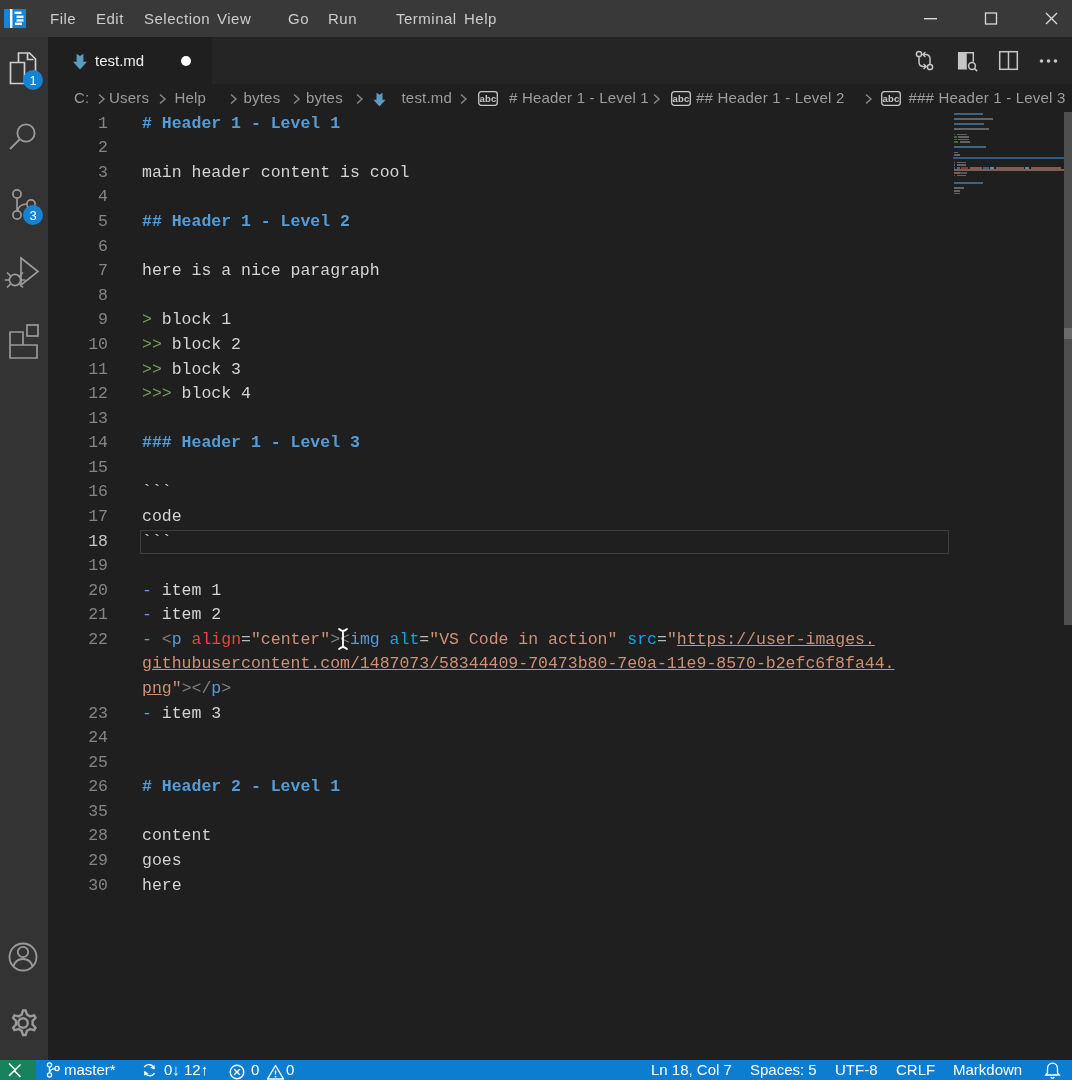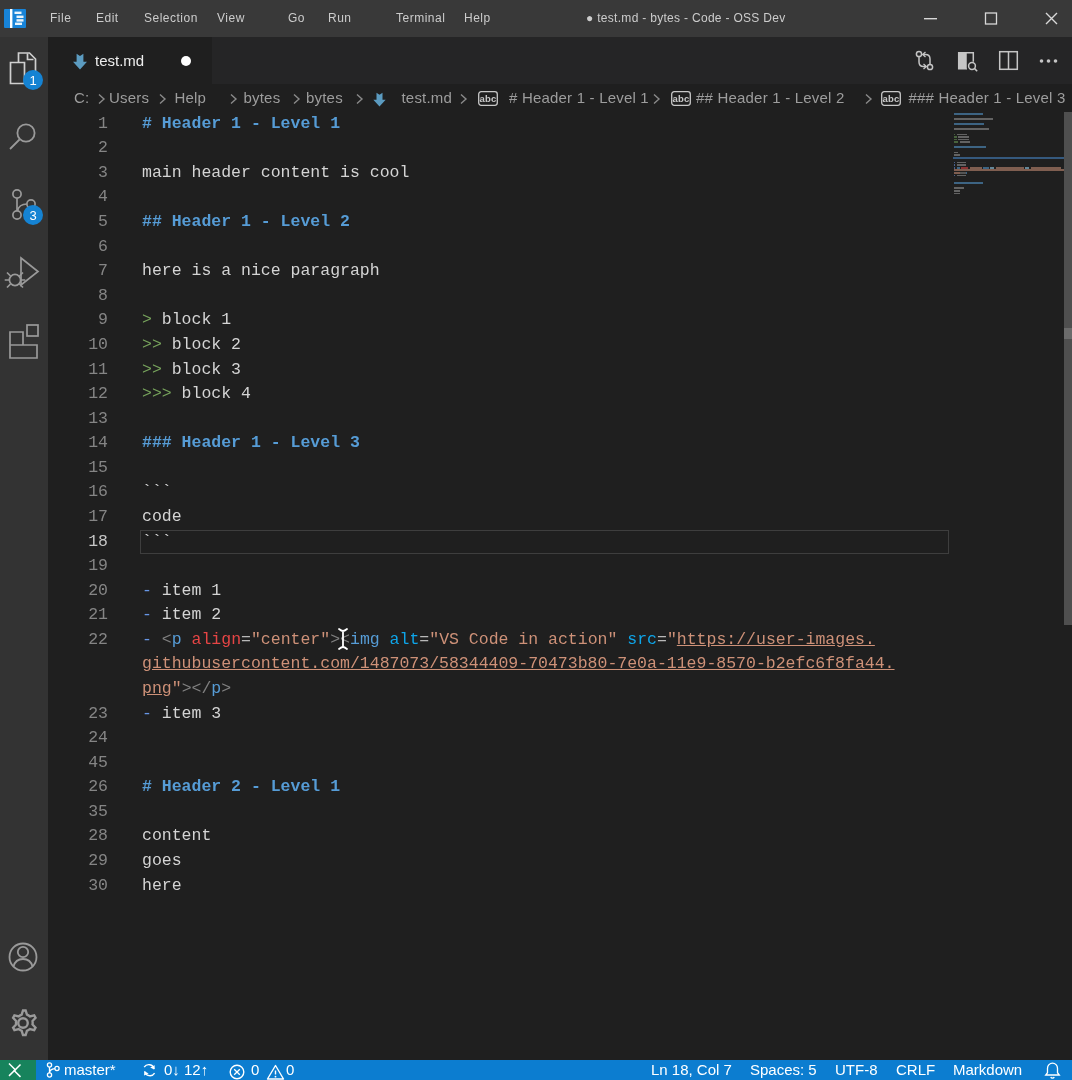--- a/index.html
+++ b/index.html
@@ -1,18 +1,18 @@
 <!DOCTYPE html>
 <html><head><meta charset="utf-8">
 <style>
 *{margin:0;padding:0;box-sizing:border-box}
 html,body{width:1072px;height:1080px;background:#1f1f1f;overflow:hidden;position:relative;font-family:"Liberation Sans",sans-serif}
 .abs{position:absolute}
 .titlebar{position:absolute;left:0;top:0;width:1072px;height:37px;background:#393939}
-.menu{position:absolute;top:0;height:37px;line-height:37px;font-size:12px;color:#cccccc;letter-spacing:0.5px}
+.menu{position:absolute;top:0;height:37px;line-height:37px;font-size:15px;color:#cccccc;letter-spacing:0.5px}
 .acts{position:absolute;left:0;top:37px;width:48px;height:1023px;background:#333333}
 .tabstrip{position:absolute;left:48px;top:37px;width:1024px;height:47px;background:#252526}
 .tab{position:absolute;left:0;top:0;width:164px;height:47px;background:#1f1f1f}
 .crumbs{position:absolute;left:48px;top:84px;width:1024px;height:28px;background:#1f1f1f;color:#9d9d9d;font-size:15px;letter-spacing:0.2px}
 .crumbs span{position:absolute;top:0;height:28px;line-height:28px;white-space:pre}
 .r{position:absolute;left:142px;height:25px;line-height:24.6px;white-space:pre;font-family:"Liberation Mono",monospace;font-size:16.5px;color:#d4d4d4}
 .n{position:absolute;left:48px;width:60px;height:25px;line-height:24.6px;text-align:right;font-family:"Liberation Mono",monospace;font-size:16.5px;color:#858585}
 .h{color:#569cd6;font-weight:bold}
 .q{color:#77a35c}
 .li{color:#6796e6}
@@ -34,21 +34,20 @@
     <rect x="11" y="13.6" width="7" height="2.4" fill="#eaf4fb"></rect>
   </svg>
   <span class="menu" style="left:50px">File</span>
   <span class="menu" style="left:96px">Edit</span>
   <span class="menu" style="left:144px">Selection</span>
   <span class="menu" style="left:217px">View</span>
   <span class="menu" style="left:288px">Go</span>
   <span class="menu" style="left:328px">Run</span>
   <span class="menu" style="left:396px">Terminal</span>
   <span class="menu" style="left:464px">Help</span>
-  <span class="menu" style="left:586px;letter-spacing:0.3px">● test.md - bytes - Code - OSS Dev</span>
   <svg class="abs" style="left:918px;top:0" width="154" height="37">
     <rect x="6" y="18" width="13" height="1.4" fill="#d8d8d8"></rect>
     <rect x="67.5" y="13" width="11" height="11" fill="none" stroke="#d8d8d8" stroke-width="1.3"></rect>
     <path d="M128 13 L139 24 M139 13 L128 24" stroke="#d8d8d8" stroke-width="1.4"></path>
   </svg>
 </div>
 
 <div class="acts">
 
   <svg class="abs" style="left:0px;top:0px" width="48" height="1023">
@@ -208,21 +207,21 @@
 <div class="n" style="top:455.8px">15</div>
 <div class="n" style="top:480.4px">16</div>
 <div class="n" style="top:504.9px">17</div>
 <div class="n" style="top:529.5px;color:#c6c6c6">18</div>
 <div class="n" style="top:554.1px">19</div>
 <div class="n" style="top:578.7px">20</div>
 <div class="n" style="top:603.2px">21</div>
 <div class="n" style="top:627.8px">22</div>
 <div class="n" style="top:701.5px">23</div>
 <div class="n" style="top:726.1px">24</div>
-<div class="n" style="top:750.7px">45</div>
+<div class="n" style="top:750.7px">25</div>
 <div class="n" style="top:775.3px">26</div>
 <div class="n" style="top:799.9px">35</div>
 <div class="n" style="top:824.4px">28</div>
 <div class="n" style="top:849px">29</div>
 <div class="n" style="top:873.6px">30</div>
 <div class="r h" style="top:111.7px"># Header 1 - Level 1</div>
 <div class="r" style="top:160.9px">main header content is cool</div>
 <div class="r h" style="top:210px">## Header 1 - Level 2</div>
 <div class="r" style="top:259.2px">here is a nice paragraph</div>
 <div class="r" style="top:308.3px"><span class="q">&gt;</span> block 1</div>

